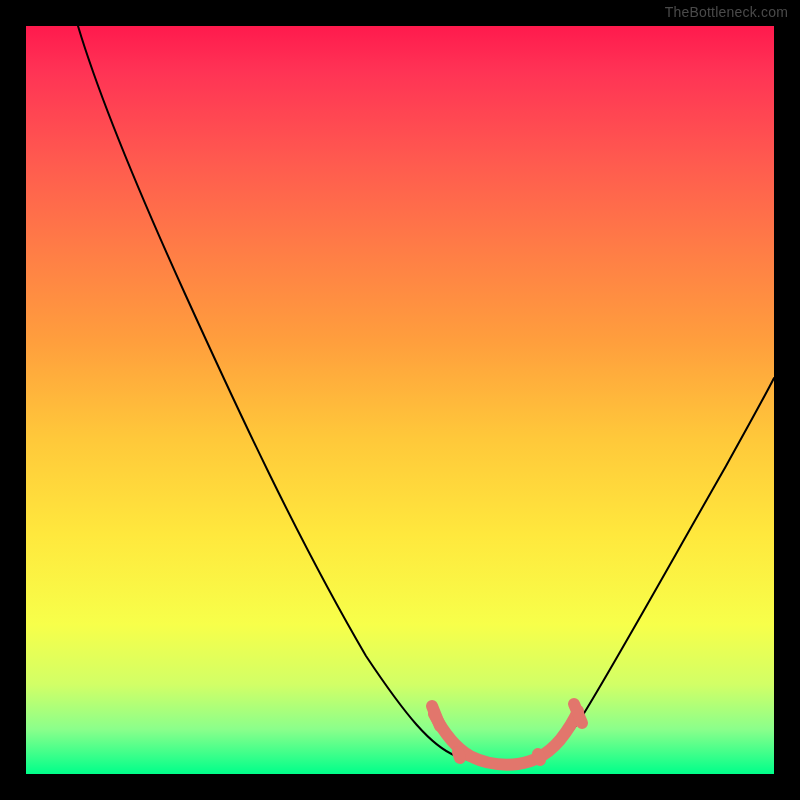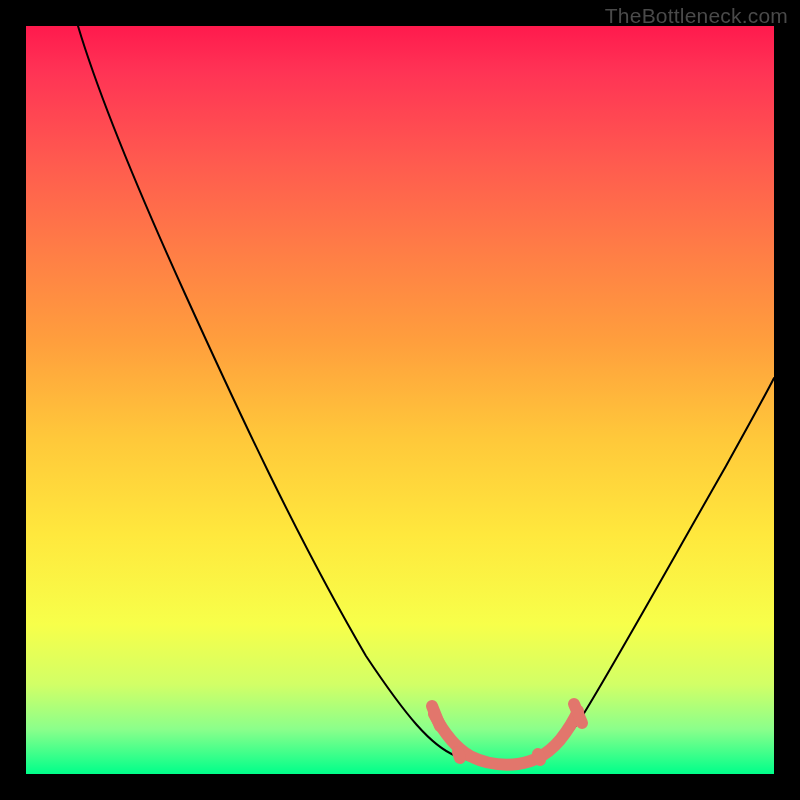--- a/index.html
+++ b/index.html
@@ -29,21 +29,21 @@
       #d2ff66 88%,
       #8bff8b 94%,
       #00ff8a 100%
     );
   }
   .watermark {
     position: absolute;
     top: 4px;
     right: 12px;
     color: #4a4a4a;
-    font-size: 21px;
+    font-size: 14px;
     font-weight: 500;
     letter-spacing: 0.2px;
     z-index: 5;
   }
   svg.curve {
     position: absolute;
     left: 0;
     top: 0;
     width: 748px;
     height: 748px;

